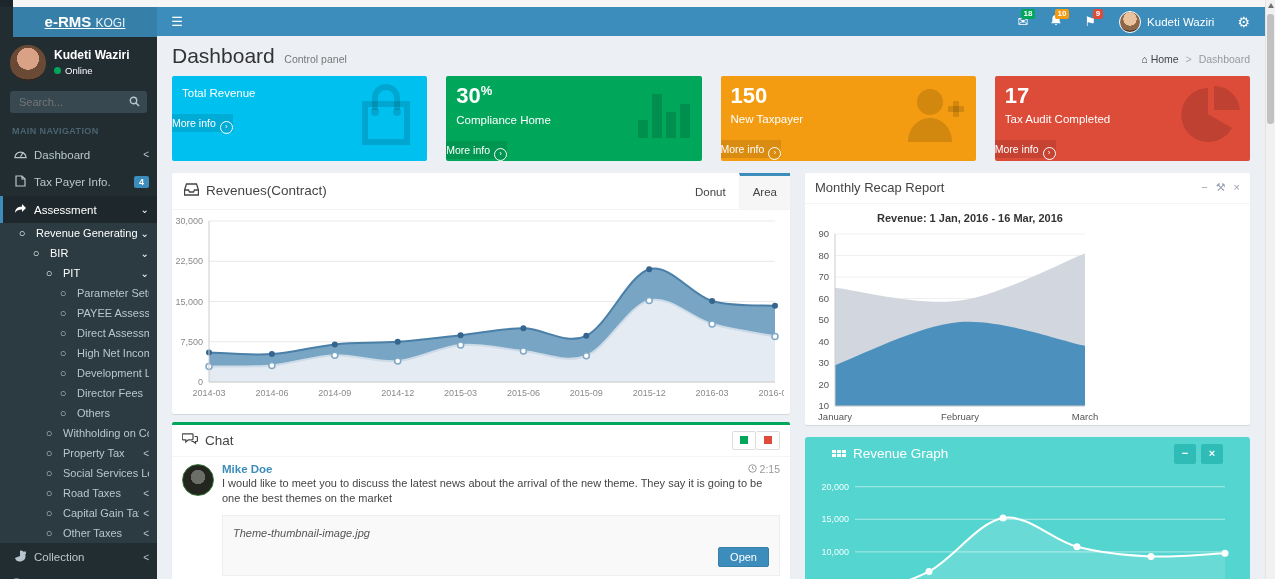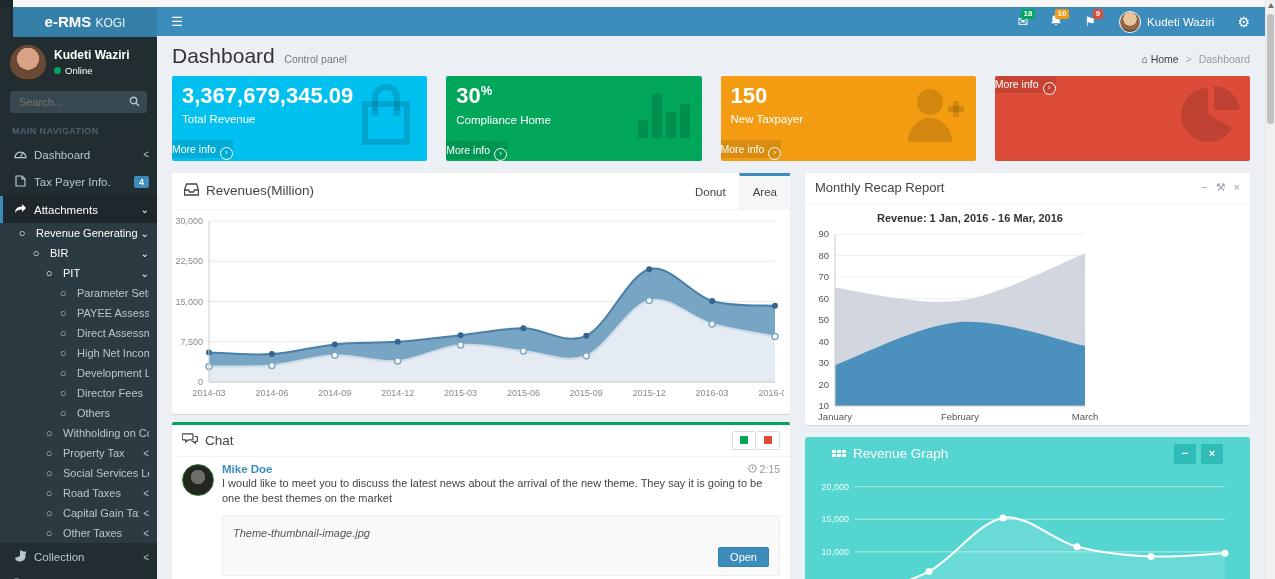--- a/index.html
+++ b/index.html
@@ -5,21 +5,21 @@
   html,body{margin:0;padding:0;background:#fff;}
   body{font-family:"Liberation Sans","DejaVu Sans",sans-serif;font-size:13px;color:#333;}
   #app{position:relative;width:1275px;height:579px;overflow:hidden;background:#ecf0f5;}
   
   .topstrip{position:absolute;top:0;left:13px;right:10px;height:7px;background:#f6f6f6;}
   .topnotch{position:absolute;top:0;left:0;width:13px;height:7px;background:#1c262b;}
   .scrollbar{position:absolute;top:0;right:0;width:10px;height:579px;background:#f1f1f1;border-left:1px solid #e3e3e3;box-sizing:border-box;}
   .sb-arrow{position:absolute;top:3px;left:2px;width:0;height:0;border-left:3px solid transparent;border-right:3px solid transparent;border-bottom:5px solid #707070;}
   .sb-thumb{position:absolute;top:14px;left:1px;width:7px;height:110px;background:#c1c1c1;border-radius:3px;}
   
-  .logo{position:absolute;top:7px;left:13px;width:144px;height:30px;background:#367fa9;color:#fff;text-align:center;line-height:30px;font-size:15px;}
+  .logo{position:absolute;top:7px;left:13px;width:144px;height:30px;background:#367fa9;color:#fff;text-align:center;line-height:30px;font-size:15px;text-decoration:underline;}
   .logo b{font-weight:bold;}
   .logo .lite{font-weight:300;font-size:12px;color:#eaf3f8;}
   .logo-notch{position:absolute;top:7px;left:0;width:13px;height:30px;background:#222d32;}
   .navbar{position:absolute;top:7px;left:157px;right:10px;height:29px;background:#3c8dbc;}
   .nav-toggle{position:absolute;left:0;top:0;width:40px;height:29px;color:#fff;text-align:center;line-height:29px;font-size:13px;cursor:pointer;}
   .nav-right{position:absolute;right:6px;top:0;height:29px;display:flex;align-items:center;gap:4px;}
   .nav-item{position:relative;color:#fff;padding:0 9px;height:29px;display:flex;align-items:center;cursor:pointer;}
   .nav-item .glyph{font-size:13px;line-height:1;}
   .nav-badge{position:absolute;top:2px;right:2px;font-size:8px;line-height:1;padding:1px 3px;border-radius:2px;color:#fff;font-weight:bold;}
   .bg-grn{background:#00a65a}.bg-yel{background:#f39c12}.bg-red{background:#dd4b39}
@@ -174,21 +174,21 @@
               <path d="M1 1h6l3 3v7H1z" fill="none" stroke="currentColor" stroke-width="1.2"></path>
               <path d="M7 1v3h3" fill="none" stroke="currentColor" stroke-width="1.2"></path>
             </svg></span>
           <span class="mlabel">Tax Payer Info.</span>
           <span class="mbadge">4</span>
         </li>
         <li class="lvl0 active" style="padding-left: 9px;">
           <span class="micon"><svg width="13" height="11" viewBox="0 0 13 11">
               <path d="M8 1l4 4-4 4V6.5C4 6.5 2 8 1 10 1.2 6 3.5 3.6 8 3.5z" fill="currentColor"></path>
             </svg></span>
-          <span class="mlabel">Attachments</span>
+          <span class="mlabel">Assessment</span>
           <span class="chev">⌄</span>
         </li>
         <li class="tree open" style="padding-left: 11px;">
           <span class="micon">○</span>
           <span class="mlabel">Revenue Generating Unit</span>
           <span class="chev">⌄</span>
         </li>
         <li class="tree open" style="padding-left: 25px;">
           <span class="micon">○</span>
           <span class="mlabel">BIR</span>
@@ -289,21 +289,20 @@
 
     <div class="info-row" id="info-row">
         <div class="small-box" style="background: rgb(0, 192, 239);"><div class="sb-icon"><svg width="66" height="62" viewBox="0 0 66 62">
               <g fill="none" stroke="rgba(0,0,0,0.15)" stroke-width="6">
                 <path d="M12 20h42v38H12z"></path>
                 <path d="M22 26V14a11 11 0 0 1 22 0v12"></path>
               </g>
               <circle cx="22" cy="28" r="4" fill="rgba(0,0,0,0.15)"></circle>
               <circle cx="44" cy="28" r="4" fill="rgba(0,0,0,0.15)"></circle>
             </svg></div><div class="sb-inner">
-            <h3>3,367,679,345.09</h3>
             <p>Total Revenue</p>
           </div><a class="sb-more">More info<span class="circ">›</span></a></div>
         <div class="small-box" style="background: rgb(0, 166, 90);"><div class="sb-icon"><svg width="60" height="58" viewBox="0 0 60 58">
               <g fill="rgba(0,0,0,0.15)">
                 <rect x="4" y="36" width="10" height="18"></rect>
                 <rect x="18" y="10" width="10" height="44"></rect>
                 <rect x="32" y="28" width="10" height="26"></rect>
                 <rect x="46" y="20" width="10" height="34"></rect>
               </g>
             </svg></div><div class="sb-inner">
@@ -319,33 +318,36 @@
               </g>
             </svg></div><div class="sb-inner">
             <h3>150</h3>
             <p>New Taxpayer</p>
           </div><a class="sb-more">More info<span class="circ">›</span></a></div>
         <div class="small-box" style="background: rgb(221, 75, 57);"><div class="sb-icon"><svg width="62" height="60" viewBox="0 0 62 60">
               <g fill="rgba(0,0,0,0.15)">
                 <path d="M28 30V4A27 27 0 1 0 52 44z"></path>
                 <path d="M34 26h26A26 26 0 0 0 34 2z"></path>
               </g>
-            </svg></div><a class="sb-more">More info<span class="circ">›</span></a></div>
+            </svg></div><div class="sb-inner">
+            <h3>17</h3>
+            <p>Tax Audit Completed</p>
+          </div><a class="sb-more">More info<span class="circ">›</span></a></div>
       </div>
 
     <div class="main-row">
       <div class="col-left">
         <div class="box tab-box">
           <div class="tab-head">
             <div class="tab-title">
               <span><svg width="15" height="13" viewBox="0 0 15 13">
                     <path d="M2.5 1h10l2 6v5h-14V7z" fill="none" stroke="#444" stroke-width="1.3"></path>
                     <path d="M1 7h3.5l1 2h4l1-2H14" fill="none" stroke="#444" stroke-width="1.3"></path>
                   </svg></span>
-              <span>Revenues(Million)</span>
+              <span>Revenues(Contract)</span>
             </div>
             <div class="tab">Donut</div>
             <div class="tab active">Area</div>
           </div>
           <div class="chartwrap" id="chart-revenues"><svg width="612" height="195" viewBox="0 0 612 195">
                 <line x1="37" y1="168.0" x2="603" y2="168.0" stroke="#e9e9e9" stroke-width="1"></line>
                 <text x="31" y="171.0" text-anchor="end" font-size="9" fill="#8a8a8a">0</text>
                 <line x1="37" y1="127.8" x2="603" y2="127.8" stroke="#e9e9e9" stroke-width="1"></line>
                 <text x="31" y="130.8" text-anchor="end" font-size="9" fill="#8a8a8a">7,500</text>
                 <line x1="37" y1="87.5" x2="603" y2="87.5" stroke="#e9e9e9" stroke-width="1"></line>

